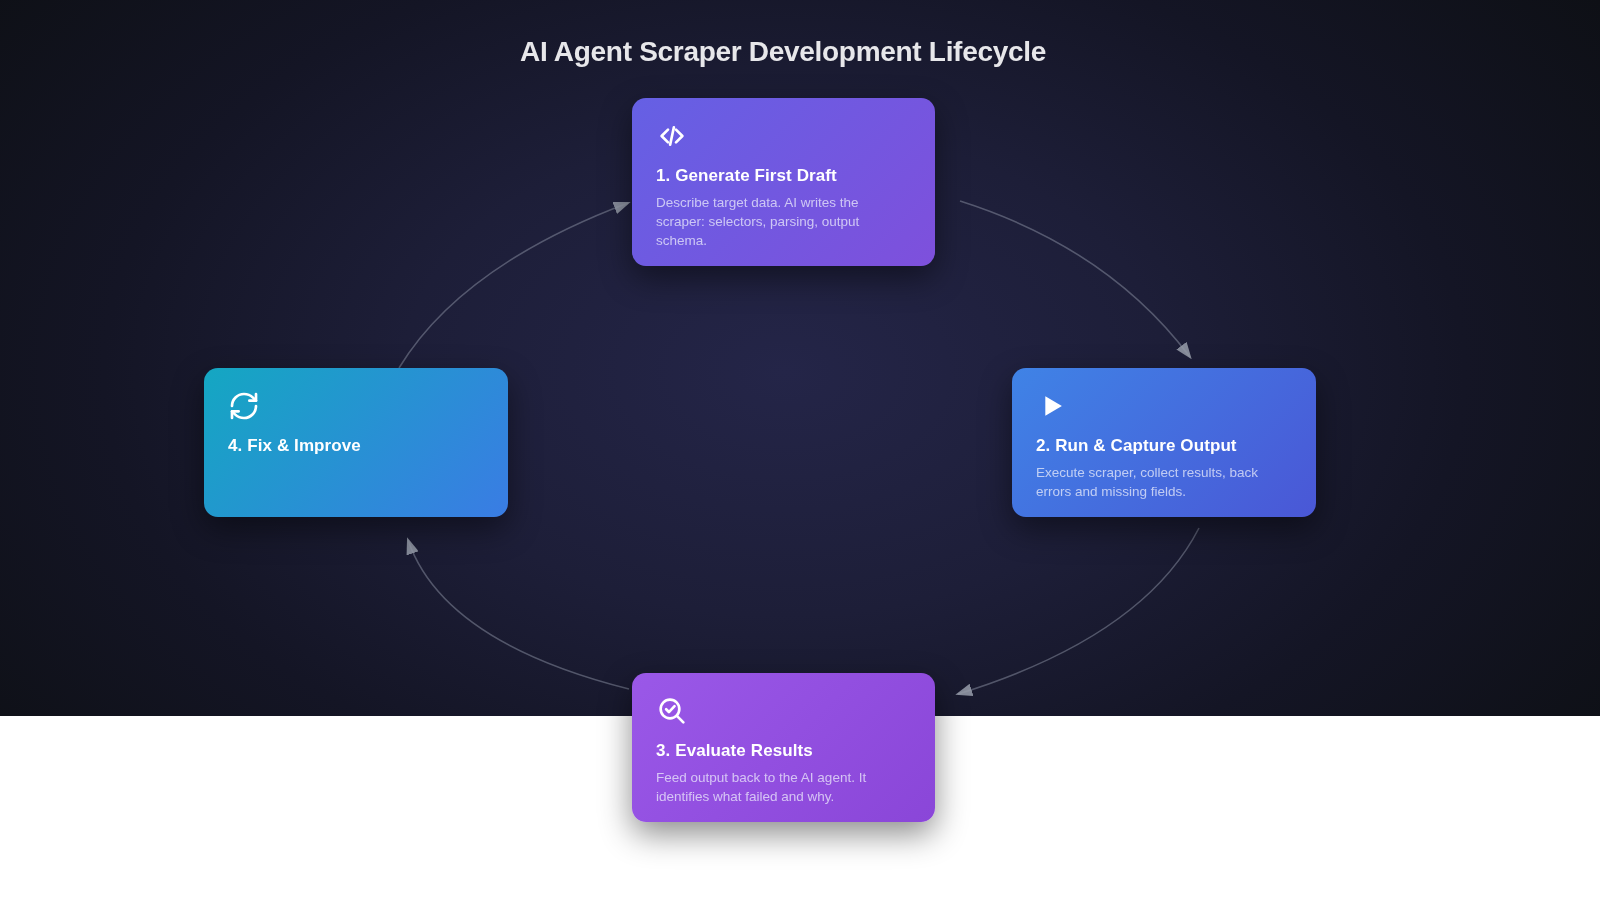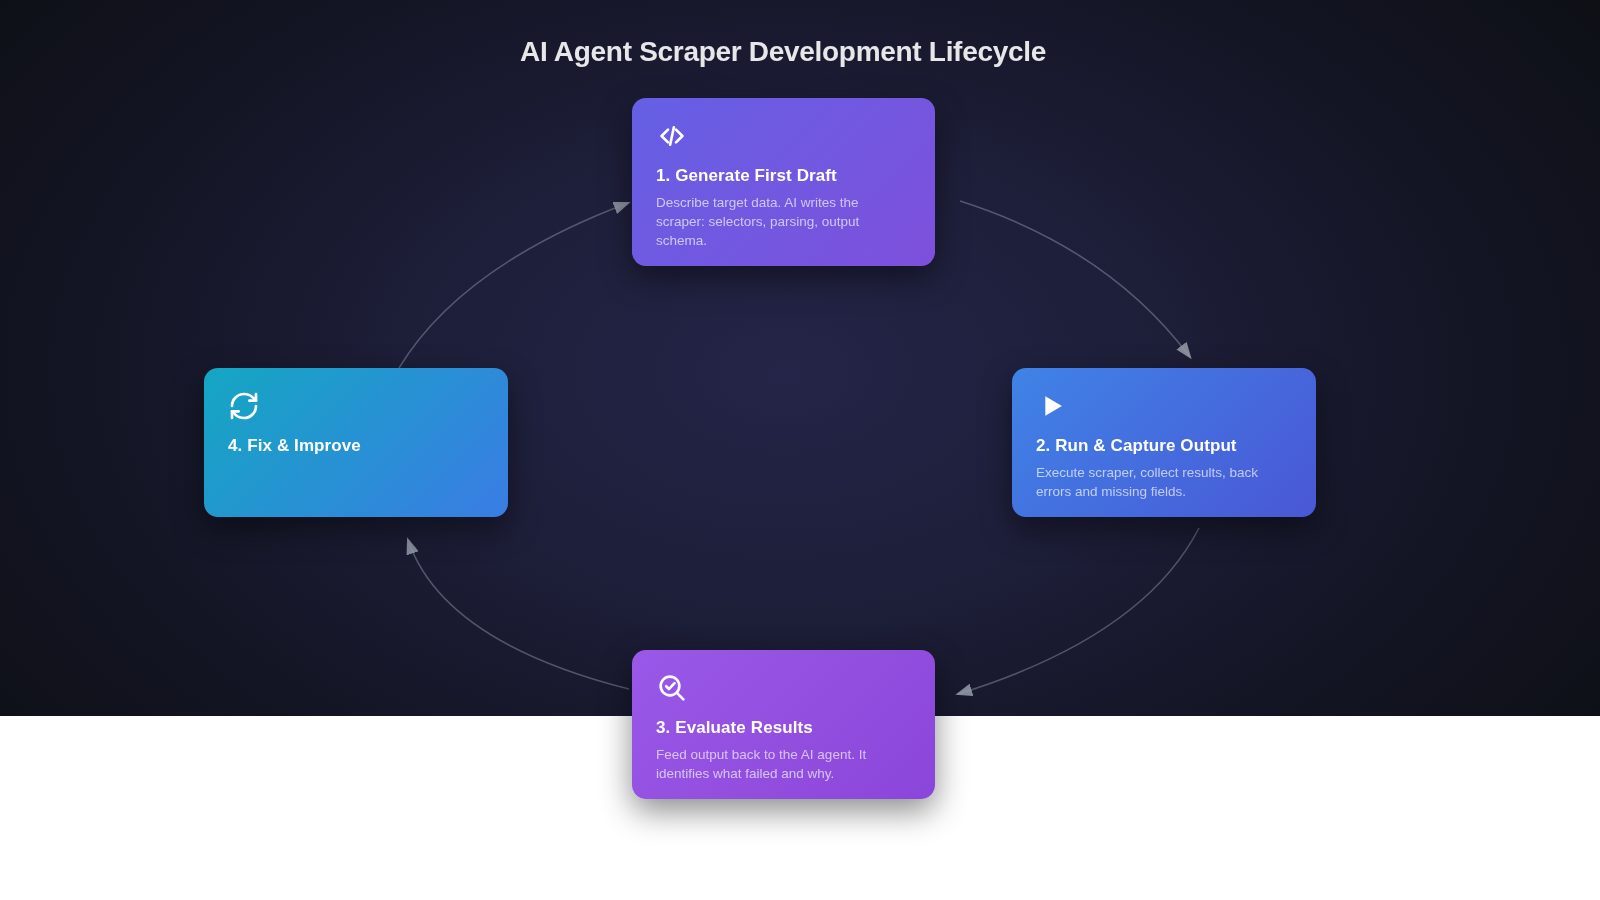--- a/index.html
+++ b/index.html
@@ -50,21 +50,21 @@
   .card {
     position: absolute;
     box-sizing: border-box;
     border-radius: 14px;
     padding: 22px 24px;
     color: #fff;
     box-shadow: 0 12px 32px rgba(0,0,0,0.45);
   }
   .card-top    { left: 632px;  top: 98px;  width: 303px; height: 168px; }
   .card-right  { left: 1012px; top: 368px; width: 304px; height: 149px; }
-  .card-bottom { left: 632px;  top: 650px; width: 303px; height: 149px; }
+  .card-bottom { left: 632px;  top: 673px; width: 303px; height: 149px; }
   .card-left   { left: 204px;  top: 368px; width: 304px; height: 149px; }
   .card .icon {
     height: 34px;
     margin-bottom: 12px;
   }
   .card .icon svg {
     display: block;
     width: 32px;
     height: 32px;
   }

